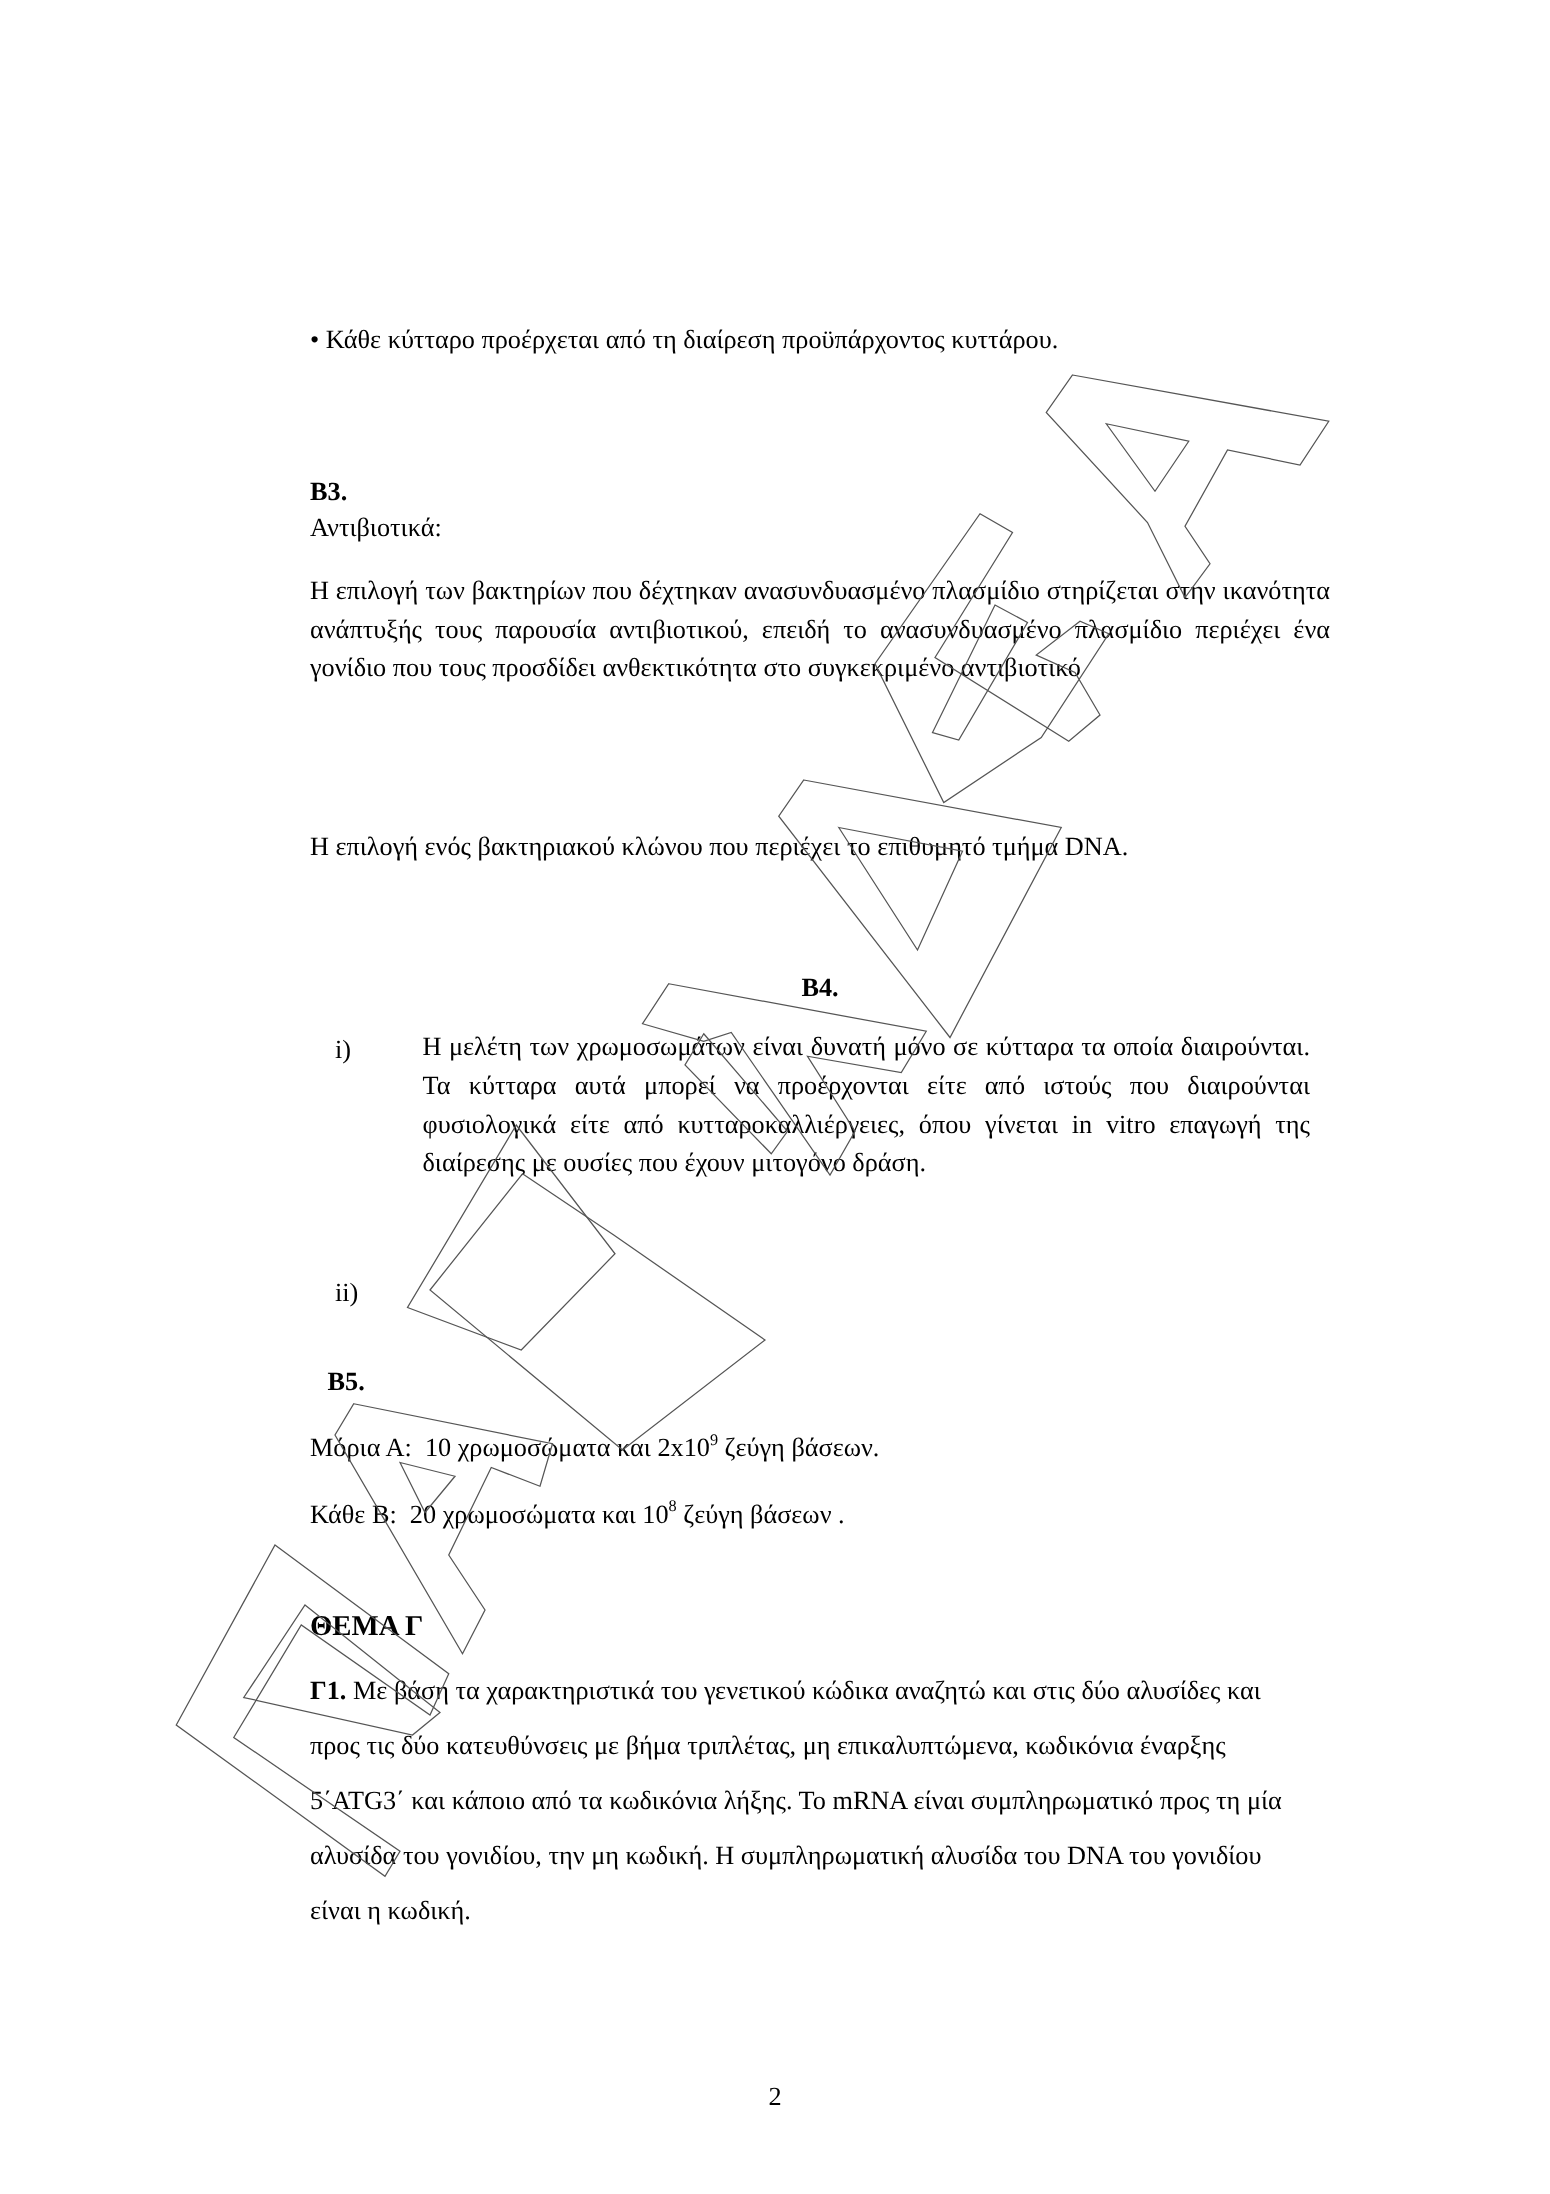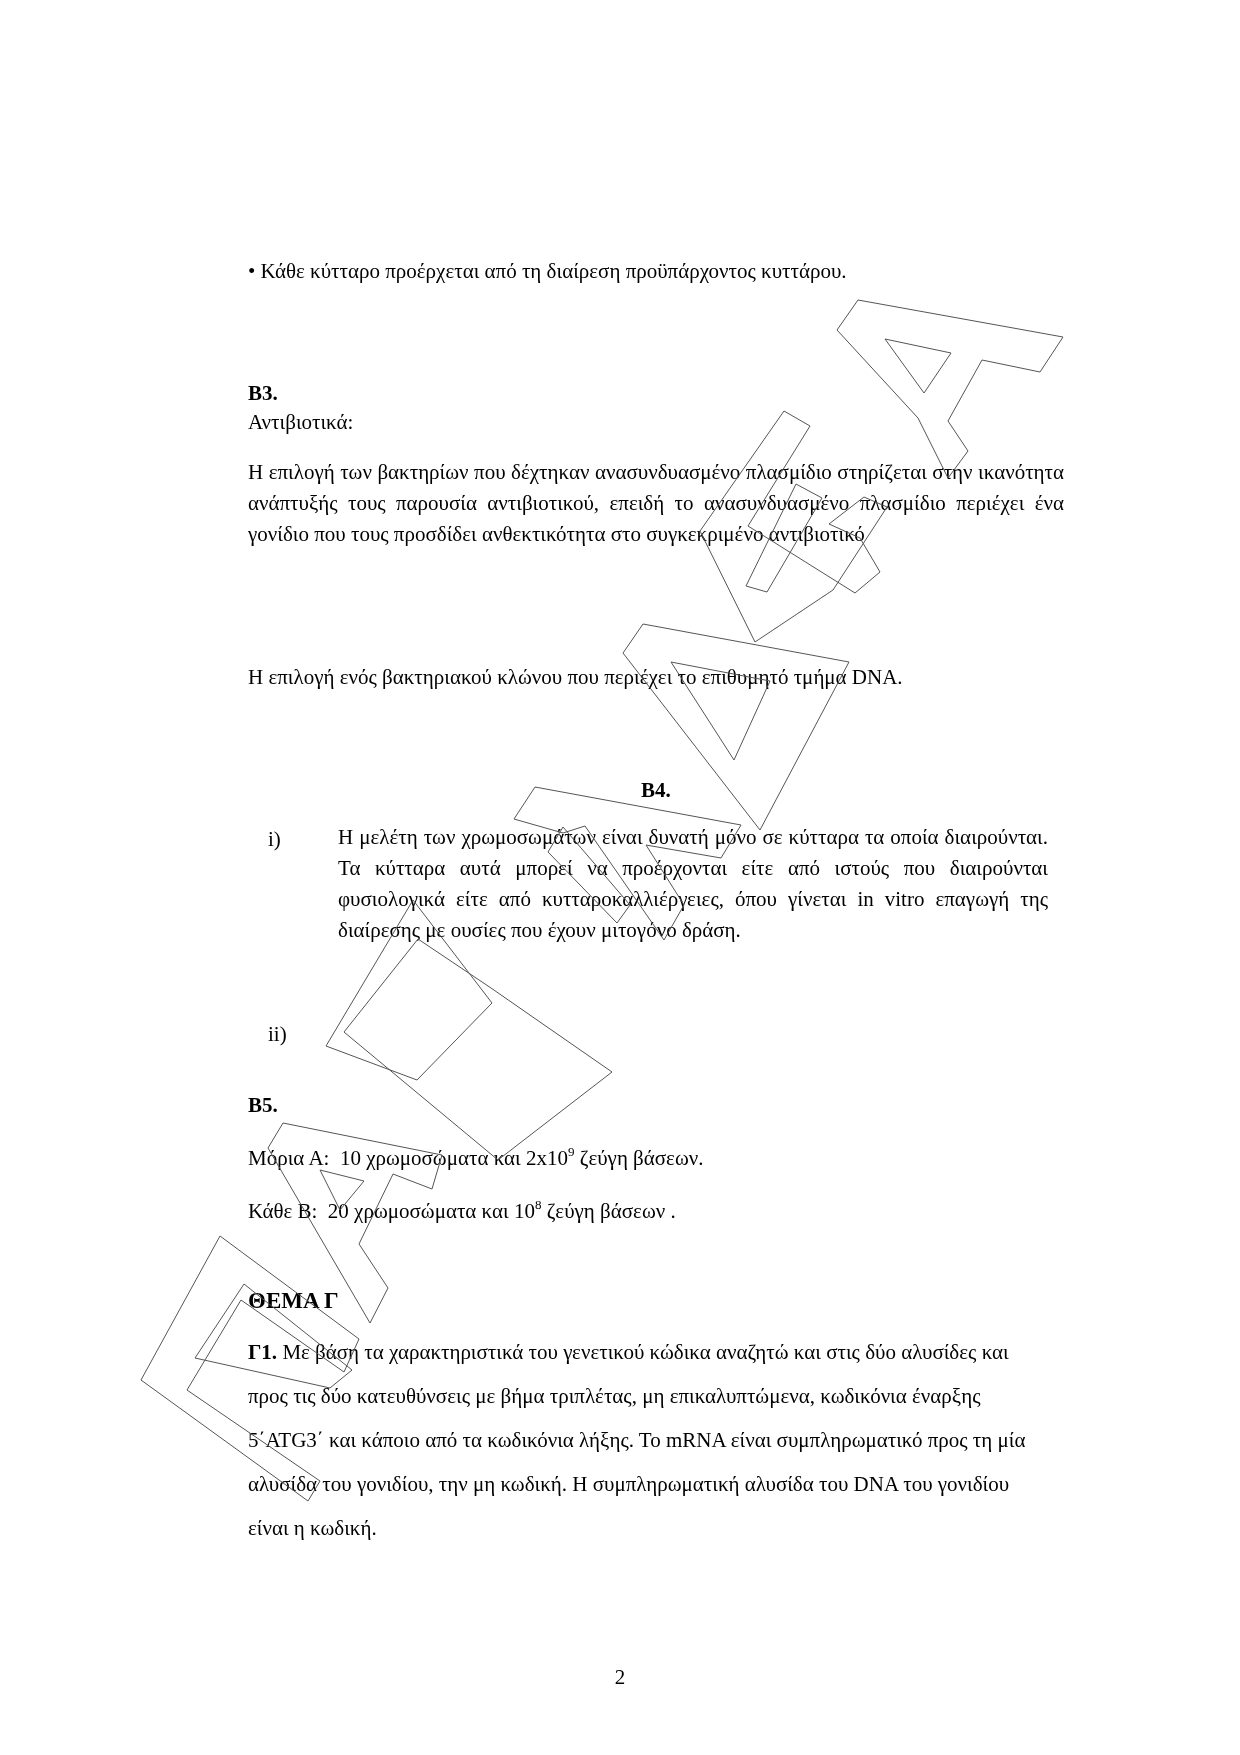--- a/index.html
+++ b/index.html
@@ -30,21 +30,21 @@
   <div class="txt main-col just" style="top:457px;">Η επιλογή των βακτηρίων που δέχτηκαν ανασυνδυασμένο πλασμίδιο στηρίζεται στην ικανότητα ανάπτυξής τους παρουσία αντιβιοτικού, επειδή το ανασυνδυασμένο πλασμίδιο περιέχει ένα γονίδιο που τους προσδίδει ανθεκτικότητα στο συγκεκριμένο αντιβιοτικό</div>
   <div class="txt main-col" style="top:662px;">Η επιλογή ενός βακτηριακού κλώνου που περιέχει το επιθυμητό τμήμα DNA.</div>
 
   <div class="txt main-col bold" style="top:775px;text-align:center;">Β4.</div>
 
   <div class="item-label" style="top:827px;">i)</div>
   <div class="item-text" style="top:822px;">Η μελέτη των χρωμοσωμάτων είναι δυνατή μόνο σε κύτταρα τα οποία διαιρούνται. Τα κύτταρα αυτά μπορεί να προέρχονται είτε από ιστούς που διαιρούνται φυσιολογικά είτε από κυτταροκαλλιέργειες, όπου γίνεται in vitro επαγωγή της διαίρεσης με ουσίες που έχουν μιτογόνο δράση.</div>
 
   <div class="item-label" style="top:1022px;">ii)</div>
 
-  <div class="txt main-col bold" style="top:1090px;">Β5.</div>
+  <div class="txt main-col bold" style="top:1090px;margin-left:14px;">Β5.</div>
 
   <div class="txt main-col" style="top:1143px;">
     <span>Μόρια Α:</span>&nbsp;&nbsp;<span>10 χρωμοσώματα και 2x10</span><sup>9</sup><span> ζεύγη βάσεων.</span>
   </div>
   <div class="txt main-col" style="top:1196px;">
     <span>Κάθε Β:</span>&nbsp;&nbsp;<span>20 χρωμοσώματα και 10</span><sup>8</sup><span> ζεύγη βάσεων .</span>
   </div>
 
   <div class="txt main-col bold" style="top:1285px; font-size:23px;">ΘΕΜΑ Γ</div>
 

